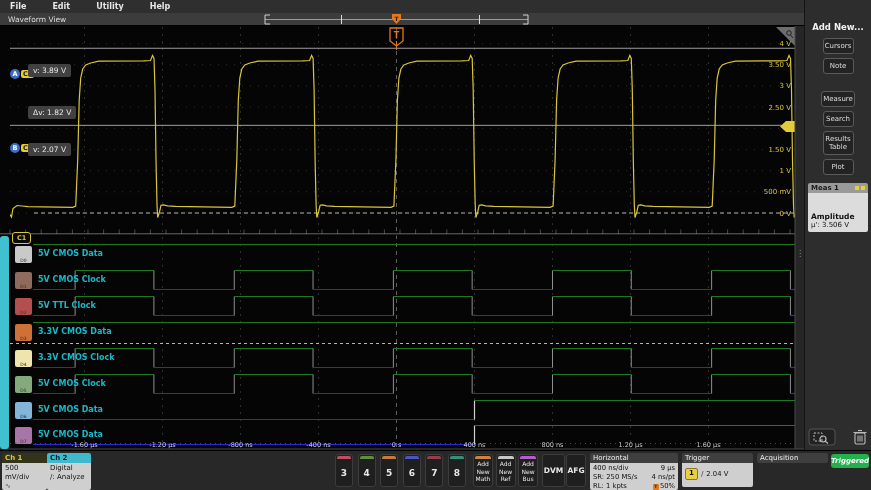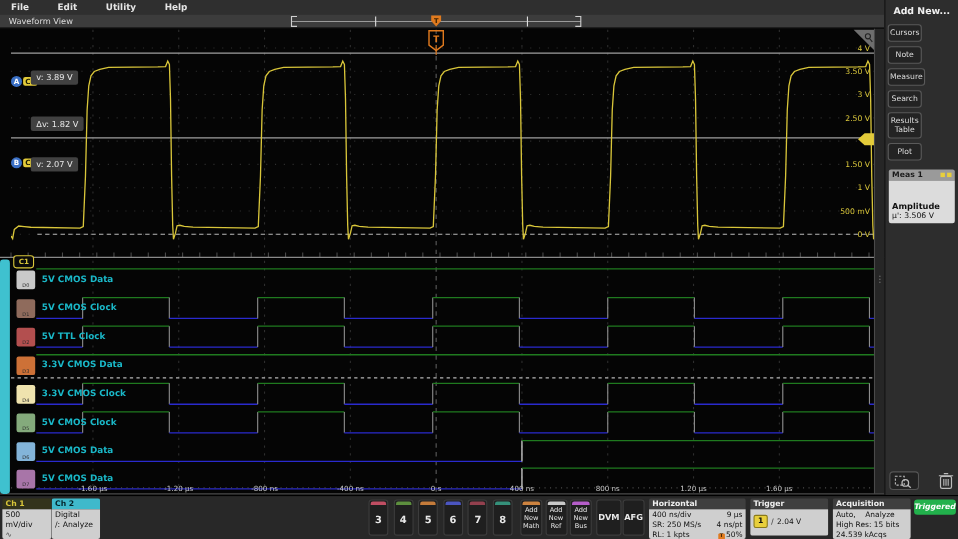--- a/index.html
+++ b/index.html
@@ -19,42 +19,42 @@
   .cursor-badge{position:absolute;display:flex;align-items:center;gap:1px;}
   .cbadge-circle{width:10px;height:10px;border-radius:50%;background:#3a6fc4;color:#fff;font-size:6.5px;font-weight:bold;display:flex;align-items:center;justify-content:center;}
   .cbadge-tag{background:#e3cb3a;color:#1c1c00;font-size:6.5px;font-weight:bold;border-radius:2px;padding:1px 2px;line-height:1;}
   #ground-badge{position:absolute;left:12px;top:206px;border:1px solid #d9c63a;border-radius:3px;background:#0a0a0a;color:#d9c63a;font-size:6.5px;font-weight:bold;padding:1px 4px;}
   #dgroup-bar{position:absolute;left:0;top:210px;width:9px;height:213px;background:#3fc1cf;border-radius:3px;}
   .dig-badge{position:absolute;width:17px;height:17px;border-radius:2px;display:flex;align-items:flex-end;justify-content:center;color:#2b2b2b;font-size:4.5px;}
   .dig-name{position:absolute;color:#1ab8c8;font-size:8px;font-weight:bold;white-space:nowrap;}
   #splitter-dots{position:absolute;left:796px;top:226px;color:#999;font-size:8px;line-height:4px;letter-spacing:0;}
   
   #sidebar{left:804px;top:0;width:67px;height:450px;background:#2d2d2d;border-left:1px solid #141414;box-sizing:border-box;}
-  #sidebar-title{text-align:center;color:#f0f0f0;font-size:8.5px;font-weight:bold;margin-top:6px;}
-  #sidebar-buttons{display:flex;flex-wrap:wrap;justify-content:space-between;gap:4px 4px;margin-top:6px;padding:0 2px;}
+  #sidebar-title{text-align:center;color:#f0f0f0;font-size:8.5px;font-weight:bold;margin-top:22px;}
+  #sidebar-buttons{display:flex;flex-wrap:wrap;justify-content:center;gap:4px 4px;margin-top:6px;padding:0 2px;}
   .sb-btn{background:#232323;border:1px solid #5a5a5a;border-radius:3px;color:#ddd;font-size:7px;min-width:27px;padding:3px 1px;text-align:center;line-height:1.15;cursor:pointer;}
   #meas-panel{margin:8px 3px 0 3px;}
   #meas-header{background:#9a9a9a;color:#1a1a1a;font-size:7px;font-weight:bold;padding:1px 3px;display:flex;align-items:center;border-radius:2px 2px 0 0;}
   #meas-header .sq{width:4px;height:4px;background:#e8cf3c;margin-left:2px;}
   #meas-header .grow{flex:1;}
   #meas-body{background:#dcdcdc;color:#111;font-size:7px;padding:19px 3px 3px 3px;border-radius:0 0 2px 2px;}
   #meas-line1{font-weight:bold;font-size:7.5px;}
   #sidebar-tools{position:absolute;left:808px;top:428px;width:60px;display:flex;justify-content:space-between;align-items:center;}
   
   #bottombar{left:0;top:450px;width:871px;height:40px;background:#282828;border-top:1px solid #000;box-sizing:border-box;}
   .chbadge{position:absolute;top:2px;width:45px;border-radius:2px;overflow:hidden;font-size:7px;}
   .chbadge .hdr{padding:1px 3px;font-weight:bold;font-size:7px;}
   .chbadge .bdy{background:#cfcfcf;color:#111;padding:1px 3px 2px 3px;line-height:1.25;height:24px;}
   .numbtn{position:absolute;top:3px;width:18px;height:33px;background:#1f1f1f;border:1px solid #3c3c3c;border-radius:3px;box-sizing:border-box;color:#e8e8e8;font-size:9px;font-weight:bold;text-align:center;cursor:pointer;}
   .numbtn .stripe,.addbtn .stripe{height:3px;border-radius:2px 2px 0 0;margin:1px 1px 0 1px;}
   .numbtn .lbl{margin-top:9px;}
   .addbtn{position:absolute;top:3px;width:20px;height:33px;background:#1f1f1f;border:1px solid #3c3c3c;border-radius:3px;box-sizing:border-box;color:#e8e8e8;font-size:6px;text-align:center;line-height:1.25;cursor:pointer;}
   .plainbtn{position:absolute;top:3px;height:33px;background:#1f1f1f;border:1px solid #3c3c3c;border-radius:3px;box-sizing:border-box;color:#e8e8e8;font-size:7.5px;font-weight:bold;display:flex;align-items:center;justify-content:center;cursor:pointer;}
   .panel{position:absolute;top:2px;border-radius:2px;overflow:hidden;font-size:6.8px;}
-  .panel .hdr{background:#3f3f3f;color:#f0f0f0;font-weight:bold;font-size:7px;padding:1px 3px;}
+  .panel .hdr{background:#3f3f3f;color:#f0f0f0;font-weight:normal;font-size:7px;padding:1px 3px;}
   .panel .bdy{background:#cfcfcf;color:#111;padding:1px 3px 2px 3px;line-height:1.3;height:24px;}
   .hrow{display:flex;justify-content:space-between;}
   .tflag{display:inline-block;width:6px;height:6px;background:#e07a1e;color:#3a2000;font-size:4.5px;font-weight:bold;text-align:center;line-height:6px;border-radius:1px;margin-right:1px;}
   #trig-body{display:flex;align-items:center;gap:3px;height:24px;box-sizing:border-box;padding-top:0;}
   #trig-src{background:#e8cf3c;border:1px solid #8a7a1a;border-radius:2px;color:#111;font-weight:bold;font-size:7px;padding:0 3px;}
   #trig-slope{color:#555;font-weight:bold;}
   #triggered-btn{position:absolute;top:3px;left:831px;width:38px;height:14px;background:#22b14c;border-radius:3px;color:#fff;font-size:7px;font-weight:bold;font-style:italic;display:flex;align-items:center;justify-content:center;cursor:pointer;}
 </style>
 </head>
 <body>
@@ -319,21 +319,21 @@
       <div class="dig-name" style="left: 38px; top: 403.5px;">5V CMOS Data</div>
     </div>
   <div id="splitter-dots">⋮</div>
 </div>
 
 <div id="sidebar" class="abs">
   <div id="sidebar-title">Add New...</div>
   <div id="sidebar-buttons">
       <div class="sb-btn" style="white-space: pre-line;">Cursors</div>
       <div class="sb-btn" style="white-space: pre-line;">Note</div>
-      <div class="sb-btn" style="white-space: pre-line;">Measure</div>
+      <div class="sb-btn" style="white-space: pre-line; margin-top: 13px;">Measure</div>
       <div class="sb-btn" style="white-space: pre-line;">Search</div>
       <div class="sb-btn" style="white-space: pre-line;">Results
 Table</div>
       <div class="sb-btn" style="white-space: pre-line;">Plot</div>
     </div>
   <div id="meas-panel">
     <div id="meas-header">
       <span>Meas 1</span>
       <span class="grow"></span>
       <span class="sq"></span>
@@ -447,18 +447,15 @@
   <div class="panel" style="left:682px;width:71px">
     <div class="hdr">Trigger</div>
     <div class="bdy" id="trig-body">
       <span id="trig-src">1</span>
       <span id="trig-slope">∕</span>
       <span>2.04 V</span>
     </div>
   </div>
   <div class="panel" style="left:757px;width:71px">
     <div class="hdr">Acquisition</div>
-    <div class="bdy" id="acq-body" style="white-space:pre">Auto,    Analyze
-High Res: 15 bits
-24.539 kAcqs</div>
   </div>
   <div id="triggered-btn">Triggered</div>
 </div>
 
 </body></html>

